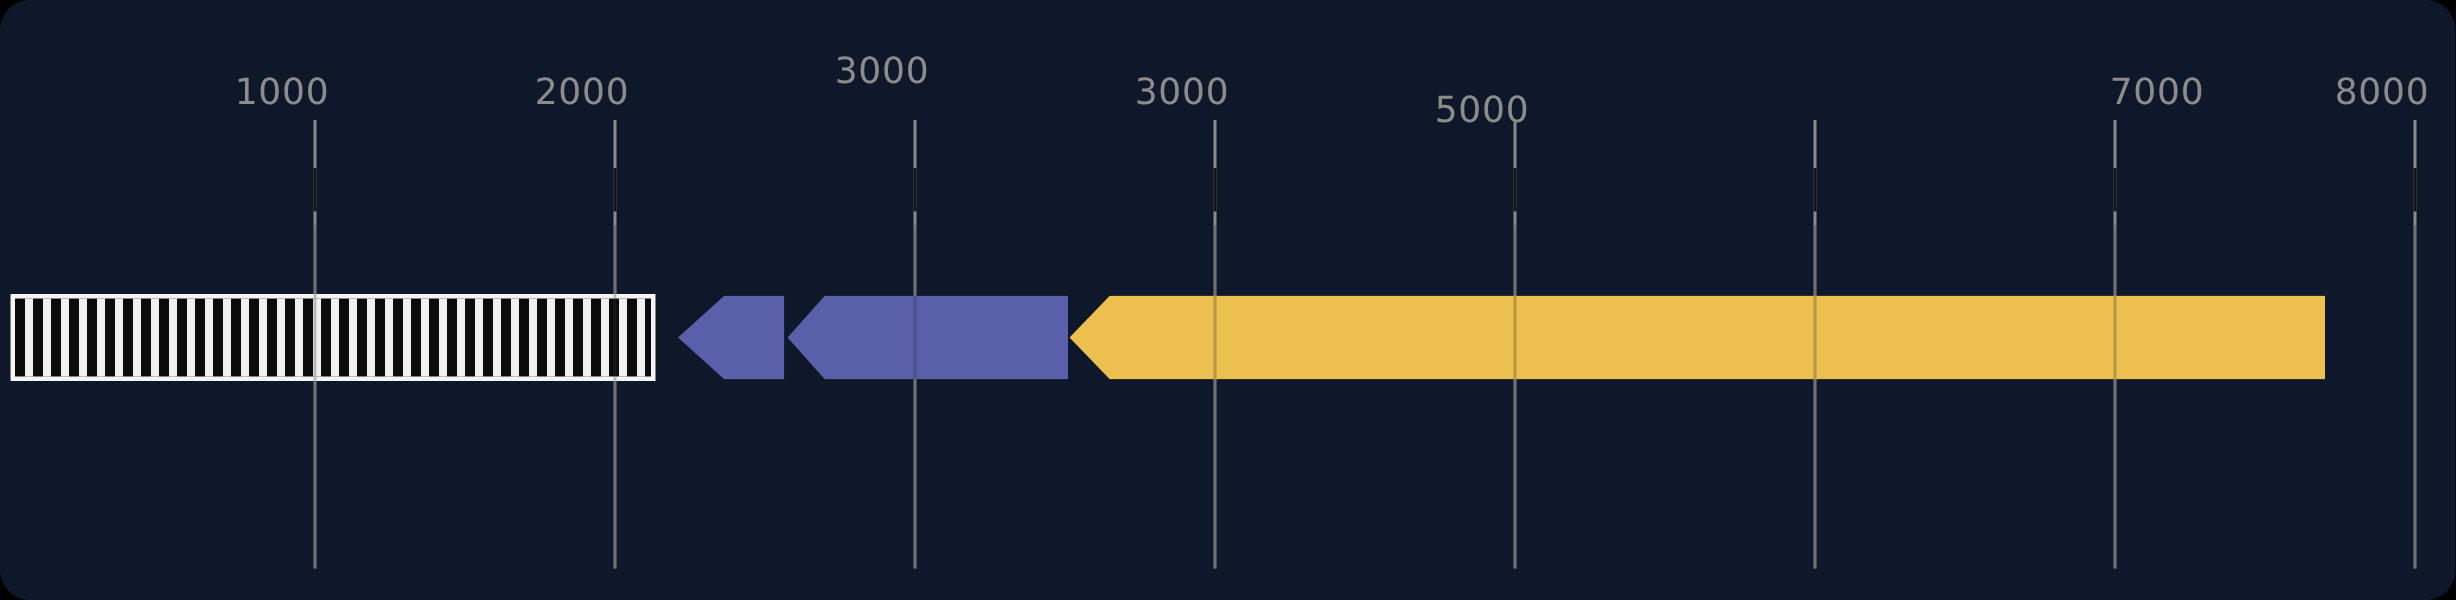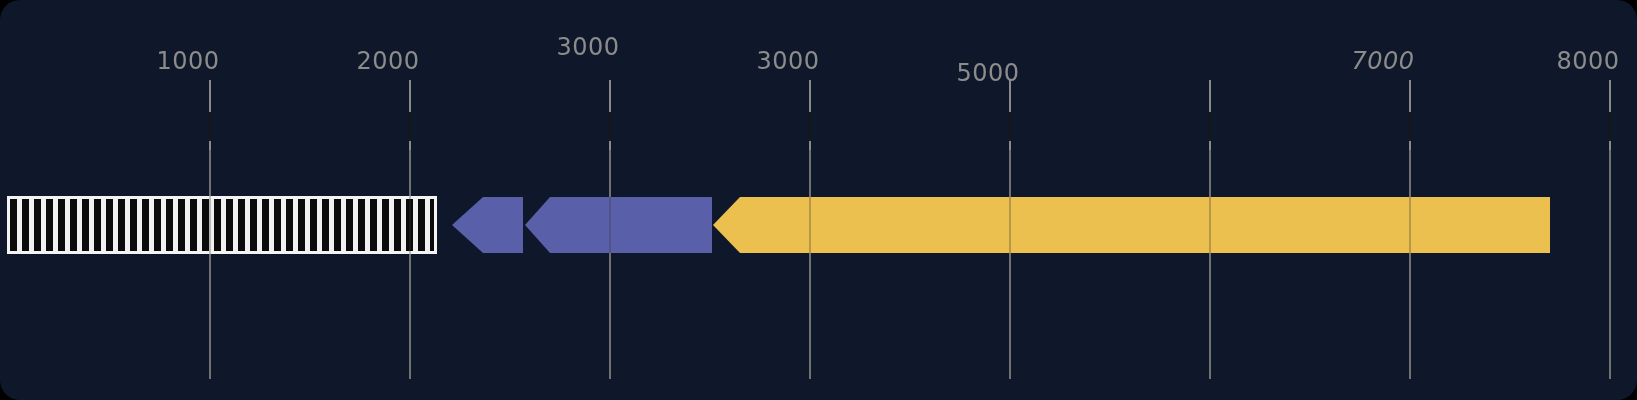--- a/index.html
+++ b/index.html
@@ -84,21 +84,21 @@
       <div class="gridline" style="left: 1609px; top: 80px; height: 299px; background: rgb(138, 138, 138);">
         <div class="grid-break" style="top: 32px; height: 29px;"></div>
       </div>
     </div>
   <div class="layer" id="label-layer">
       <div class="tick-label" style="left: 118px; top: 48px; color: rgb(140, 140, 140);">1000</div>
       <div class="tick-label" style="left: 318px; top: 48px; color: rgb(140, 140, 140); text-align: center;">2000</div>
       <div class="tick-label" style="left: 518px; top: 34px; color: rgb(140, 140, 140);">3000</div>
       <div class="tick-label" style="left: 718px; top: 48px; color: rgb(140, 140, 140);">3000</div>
       <div class="tick-label" style="left: 918px; top: 48px; color: rgb(140, 140, 140); margin-top: 12px;">5000</div>
-      <div class="tick-label" style="left: 1313px; top: 48px; color: rgb(140, 140, 140); font-style: italic;">7000</div>
+      <div class="tick-label" style="left: 1368px; top: 48px; color: rgb(140, 140, 140);">7000</div>
       <div class="tick-label" style="left: 1518px; top: 48px; color: rgb(140, 140, 140);">8000</div>
     </div>
   <div class="layer" id="feature-layer">
       <div class="feature striped" style="left: 7px; top: 196px; width: 430px; height: 58px; border-color: rgb(244, 244, 244); background: repeating-linear-gradient(90deg, rgb(11, 11, 11) 0px, rgb(11, 11, 11) 7px, rgb(241, 241, 241) 7px, rgb(241, 241, 241) 12px);"></div>
       <div class="feature" style="left: 452px; top: 197px; width: 71px; height: 56px; background: rgb(90, 95, 169); clip-path: polygon(0px 50%, 31px 0px, 100% 0px, 100% 100%, 31px 100%);"></div>
       <div class="feature" style="left: 525px; top: 197px; width: 187px; height: 56px; background: rgb(90, 95, 169); clip-path: polygon(0px 50%, 25px 0px, 100% 0px, 100% 100%, 25px 100%);"></div>
       <div class="feature" style="left: 713px; top: 197px; width: 837px; height: 56px; background: rgb(236, 192, 79); clip-path: polygon(0px 50%, 27px 0px, 100% 0px, 100% 100%, 27px 100%);"></div>
     </div>
   <div class="layer" id="overlay-layer">
       <div class="grid-overlay" style="left: 209px; top: 150px; height: 229px;"></div>

